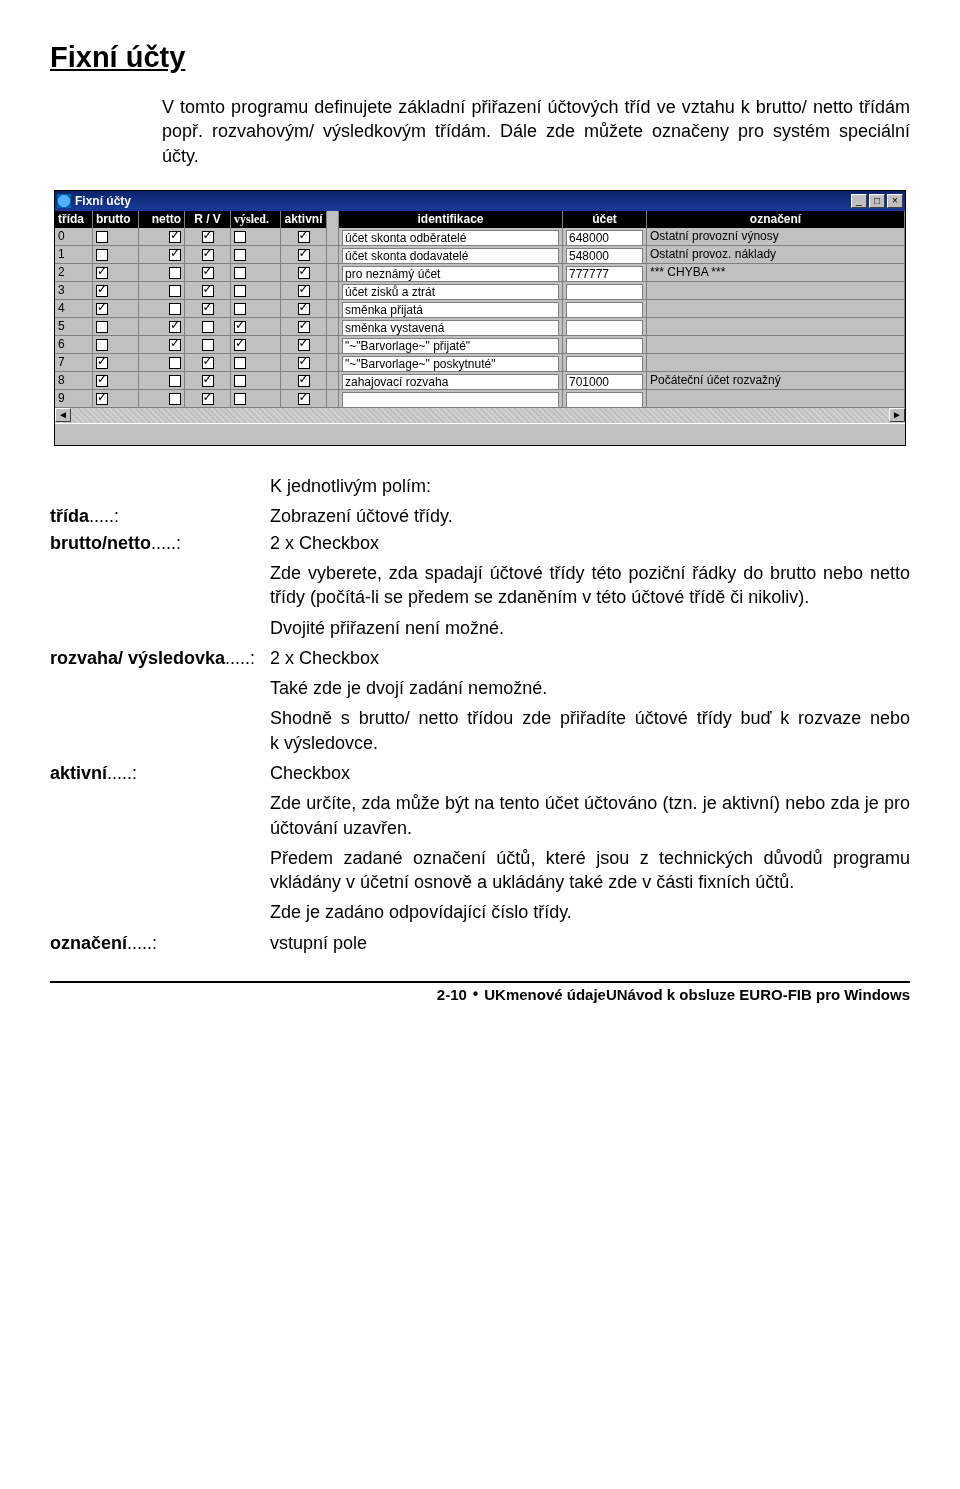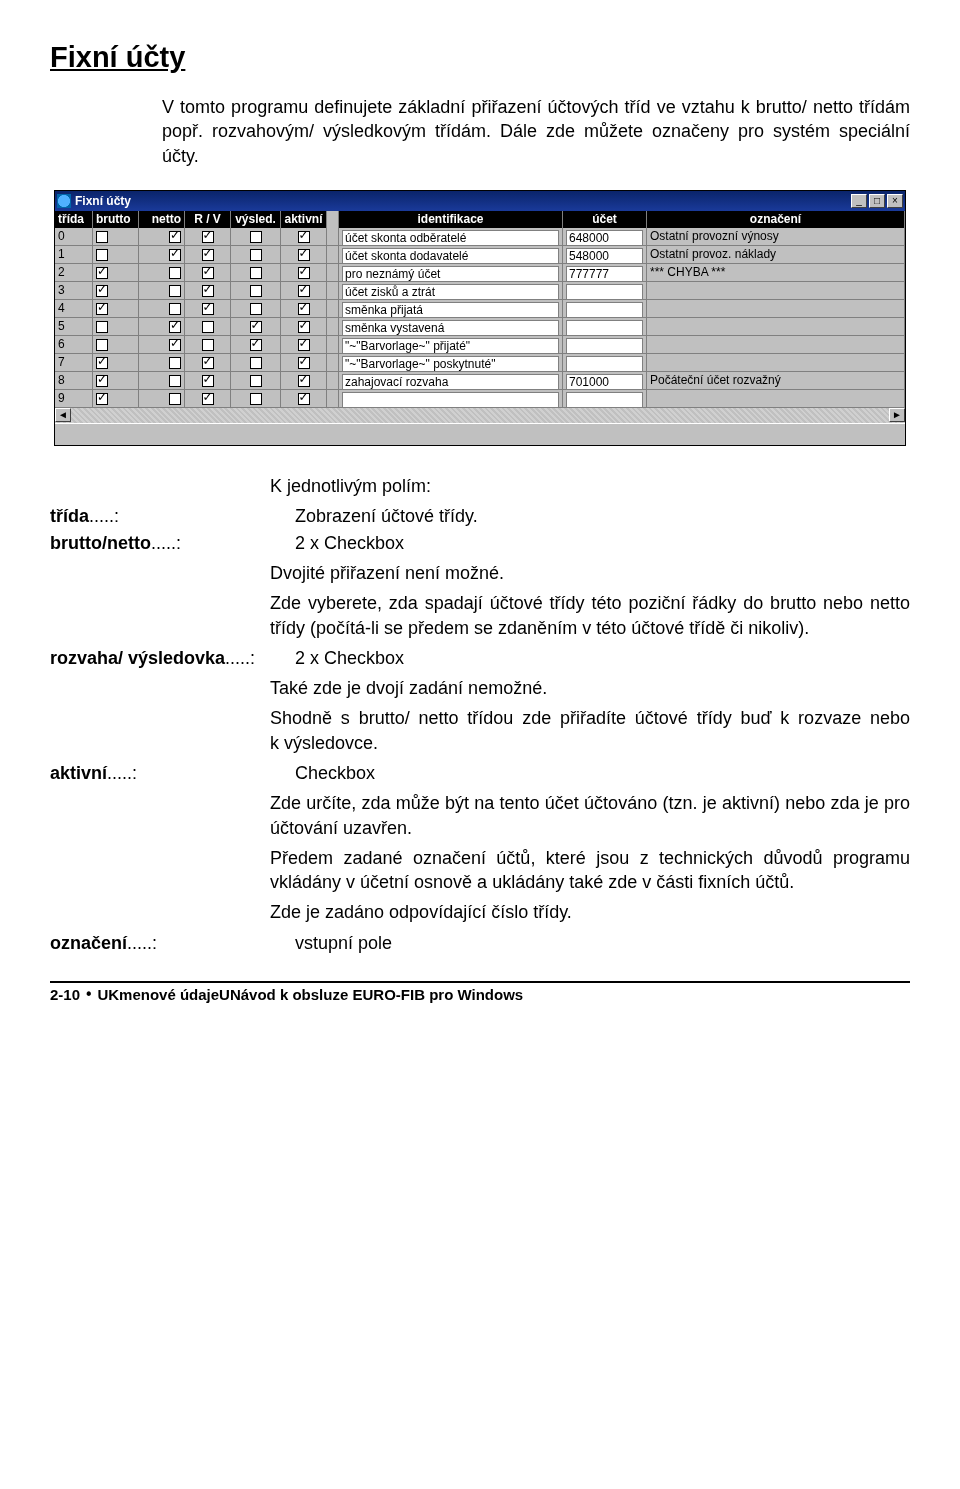--- a/index.html
+++ b/index.html
@@ -67,21 +67,21 @@
   }
   .hdr-row > div, .data-row > div {
     padding: 2px 3px 3px 3px;
     border-right: 1px solid #808080;
     overflow: hidden;
   }
   .c-trida { width: 38px; }
   .c-b   { width: 46px; text-align: left; }
   .c-n   { width: 46px; text-align: right; }
   .c-rv  { width: 46px; text-align: center; }
-  .c-v   { width: 50px; text-align: center; }
+  .c-v   { width: 50px; text-align: left; font-family: Liberation Serif, serif; }
   .c-a   { width: 46px; text-align: center; }
   .c-sp  { width: 12px; background:#c0c0c0; }
   .c-id  { width: 224px; }
   .c-uc  { width: 84px; }
   .c-oz  { flex: 1; }
   .data-rows .data-row {
     display: flex;
     background: #c0c0c0;
     color: #000;
     border-top: 1px solid #808080;
@@ -134,21 +134,20 @@
   
   .defs { margin-top: 4px; }
   .defhdr {
     color: #000000;
     margin-left: 220px;
     margin-bottom: 6px;
   }
   .def {
     display: flex;
     margin-bottom: 2px;
-    gap: 25px;
   }
   .def .term {
     width: 220px;
     font-weight: bold;
     white-space: nowrap;
   }
   .def .dots {
     font-weight: normal;
   }
   .def .desc {
@@ -160,21 +159,21 @@
     text-align: justify;
   }
   
   .rule {
     border: none;
     border-top: 2px solid #000;
     margin: 26px 0 2px 0;
   }
   .footer {
     display: flex;
-    justify-content: flex-start;
+    justify-content: flex-end;
     font-size: 15px;
     padding-bottom: 20px;
   }
   .footer .dot { font-family: monospace; }
 </style>
 </head>
 <body>
 
 <h1>Fixní účty</h1>
 
@@ -375,22 +374,22 @@
 
   <div class="def">
     <div class="term"><span>třída</span><span class="dots">.....: </span></div>
     <div class="desc">Zobrazení účtové třídy.</div>
   </div>
 
   <div class="def">
     <div class="term"><span>brutto/netto</span><span class="dots">.....: </span></div>
     <div class="desc">2 x Checkbox</div>
   </div>
+  <p class="defp">Zde vyberete, zda spadají účtové třídy této poziční řádky do brutto nebo netto třídy (počítá-li se předem se zdaněním v&nbsp;této účtové třídě či nikoliv).</p>
   <p class="defp">Dvojité přiřazení není možné.</p>
-  <p class="defp">Zde vyberete, zda spadají účtové třídy této poziční řádky do brutto nebo netto třídy (počítá-li se předem se zdaněním v&nbsp;této účtové třídě či nikoliv).</p>
 
   <div class="def">
     <div class="term"><span>rozvaha/ výsledovka</span><span class="dots">.....: </span></div>
     <div class="desc">2 x Checkbox</div>
   </div>
   <p class="defp">Také zde je dvojí zadání nemožné.</p>
   <p class="defp">Shodně s&nbsp;brutto/ netto třídou zde přiřadíte účtové třídy buď k&nbsp;rozvaze nebo k&nbsp;výsledovce.</p>
 
   <div class="def">
     <div class="term"><span>aktivní</span><span class="dots">.....: </span></div>

